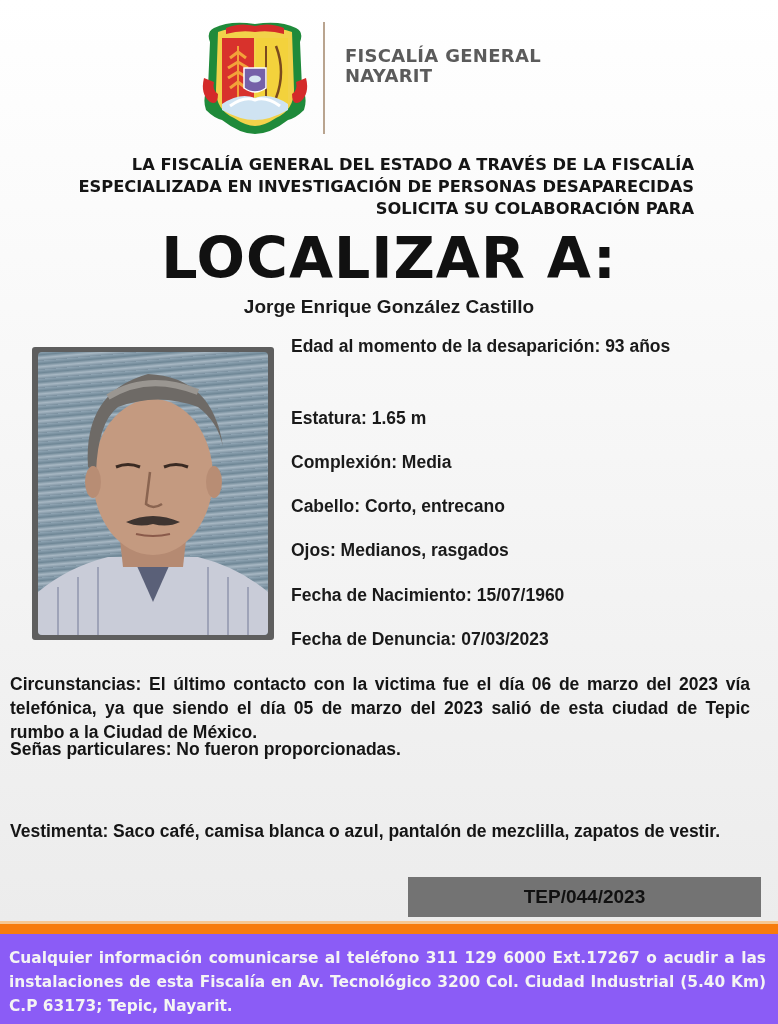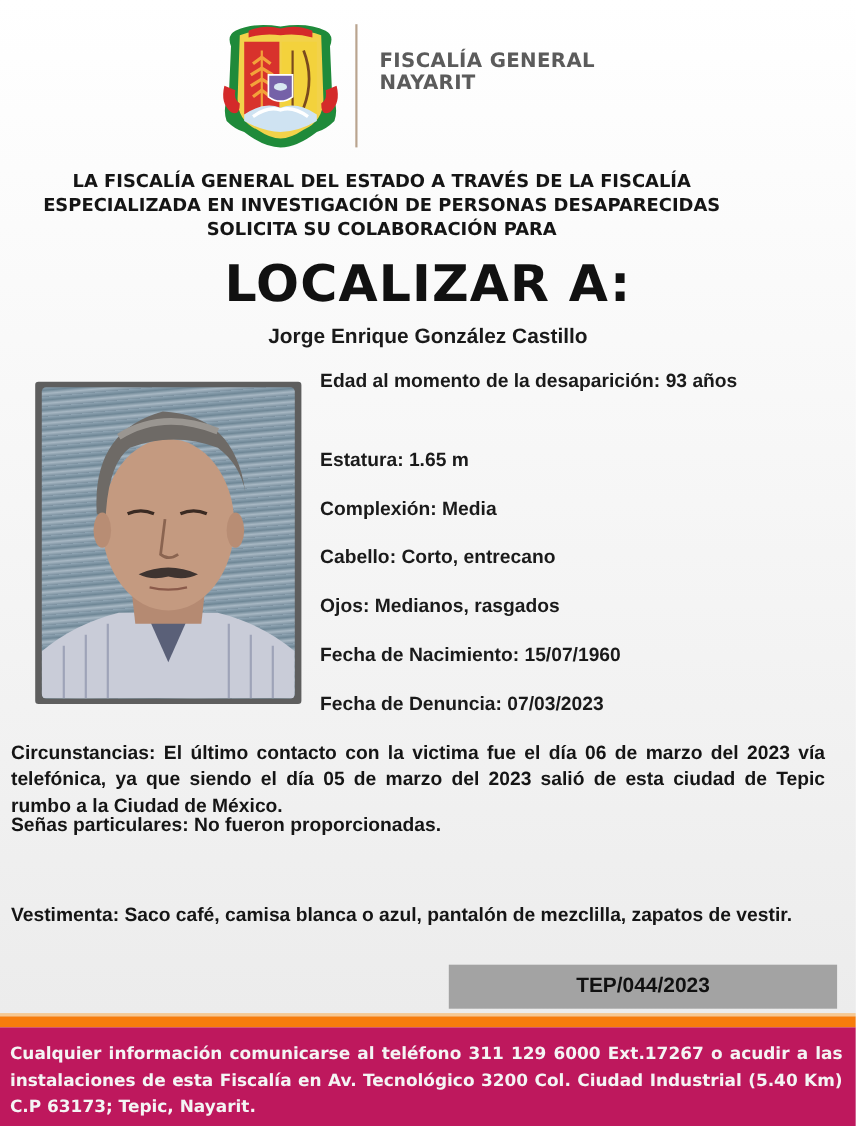--- a/index.html
+++ b/index.html
@@ -12,28 +12,28 @@
     .header { position: absolute; top: 16px; left: 0; width: 692px; height: 125px; }
     .crest { position: absolute; left: 200px; top: 2px; width: 110px; height: 118px; }
     .divider { position: absolute; left: 323px; top: 6px; width: 2px; height: 112px; background: #b9a48f; }
     .org-name {
       position: absolute; left: 345px; top: 30px;
       font-family: "DejaVu Sans", sans-serif; font-weight: bold;
       font-size: 18px; line-height: 20px; color: #5b5b5b; letter-spacing: 0.3px;
     }
     .org-name div { white-space: nowrap; }
     .intro {
-      position: absolute; top: 154px; left: 0; width: 694px; text-align: center;
+      position: absolute; top: 154px; left: 0; width: 694px; text-align: right;
       font-family: "DejaVu Sans", sans-serif; font-weight: bold; font-size: 16.3px;
       line-height: 22px; color: #151515;
     }
     .intro div { white-space: nowrap; }
     .title {
       position: absolute; top: 228px; left: 0; width: 778px; text-align: center;
-      font-family: "DejaVu Sans", sans-serif; font-weight: bold; font-size: 46px;
+      font-family: "DejaVu Sans", sans-serif; font-weight: bold; font-size: 57px;
       line-height: 60px; letter-spacing: 1px; color: #111;
     }
     .person-name {
       position: absolute; top: 294px; left: 0; width: 778px; text-align: center;
       font-family: "Liberation Sans", sans-serif; font-weight: bold; font-size: 19px;
       line-height: 26px; color: #1a1a1a;
     }
     .photo-frame {
       position: absolute; left: 32px; top: 347px; width: 242px; height: 293px;
       background: #5e5e5e; border-radius: 3px;
@@ -51,27 +51,27 @@
     }
     .narrative {
       position: absolute; left: 10px; width: 740px;
       font-family: "Liberation Sans", sans-serif; font-weight: bold; font-size: 17.5px; color: #151515;
     }
     .circ { top: 672px; line-height: 24px; text-align: justify; text-align-last: left; }
     .senas { top: 739px; line-height: 20px; }
     .vest { top: 818px; line-height: 26px; text-align: justify; text-align-last: left; }
     .case-box {
       position: absolute; left: 408px; top: 877px; width: 353px; height: 40px;
-      background: #a3a3a3; text-align: center; line-height: 40px;
+      background: #737373; text-align: center; line-height: 40px;
       font-family: "Liberation Sans", sans-serif; font-weight: bold; font-size: 19px; color: #111;
     }
     .stripe-light { position: absolute; left: 0; top: 921px; width: 778px; height: 3px; background: #f6c892; }
     .stripe-orange { position: absolute; left: 0; top: 924px; width: 778px; height: 10px; background: #f77c0c; }
     .footer {
-      position: absolute; left: 0; top: 934px; width: 778px; height: 90px; background: #be185d;
+      position: absolute; left: 0; top: 934px; width: 778px; height: 90px; background: #8b5cf6;
     }
     .footer-text {
       position: absolute; left: 9px; top: 12px; width: 757px;
       font-family: "DejaVu Sans", sans-serif; font-weight: bold; font-size: 15.4px; line-height: 24px;
       color: #f4f4f4; text-align: justify; text-align-last: left;
     }
   </style>
 </head>
 <body>
 

